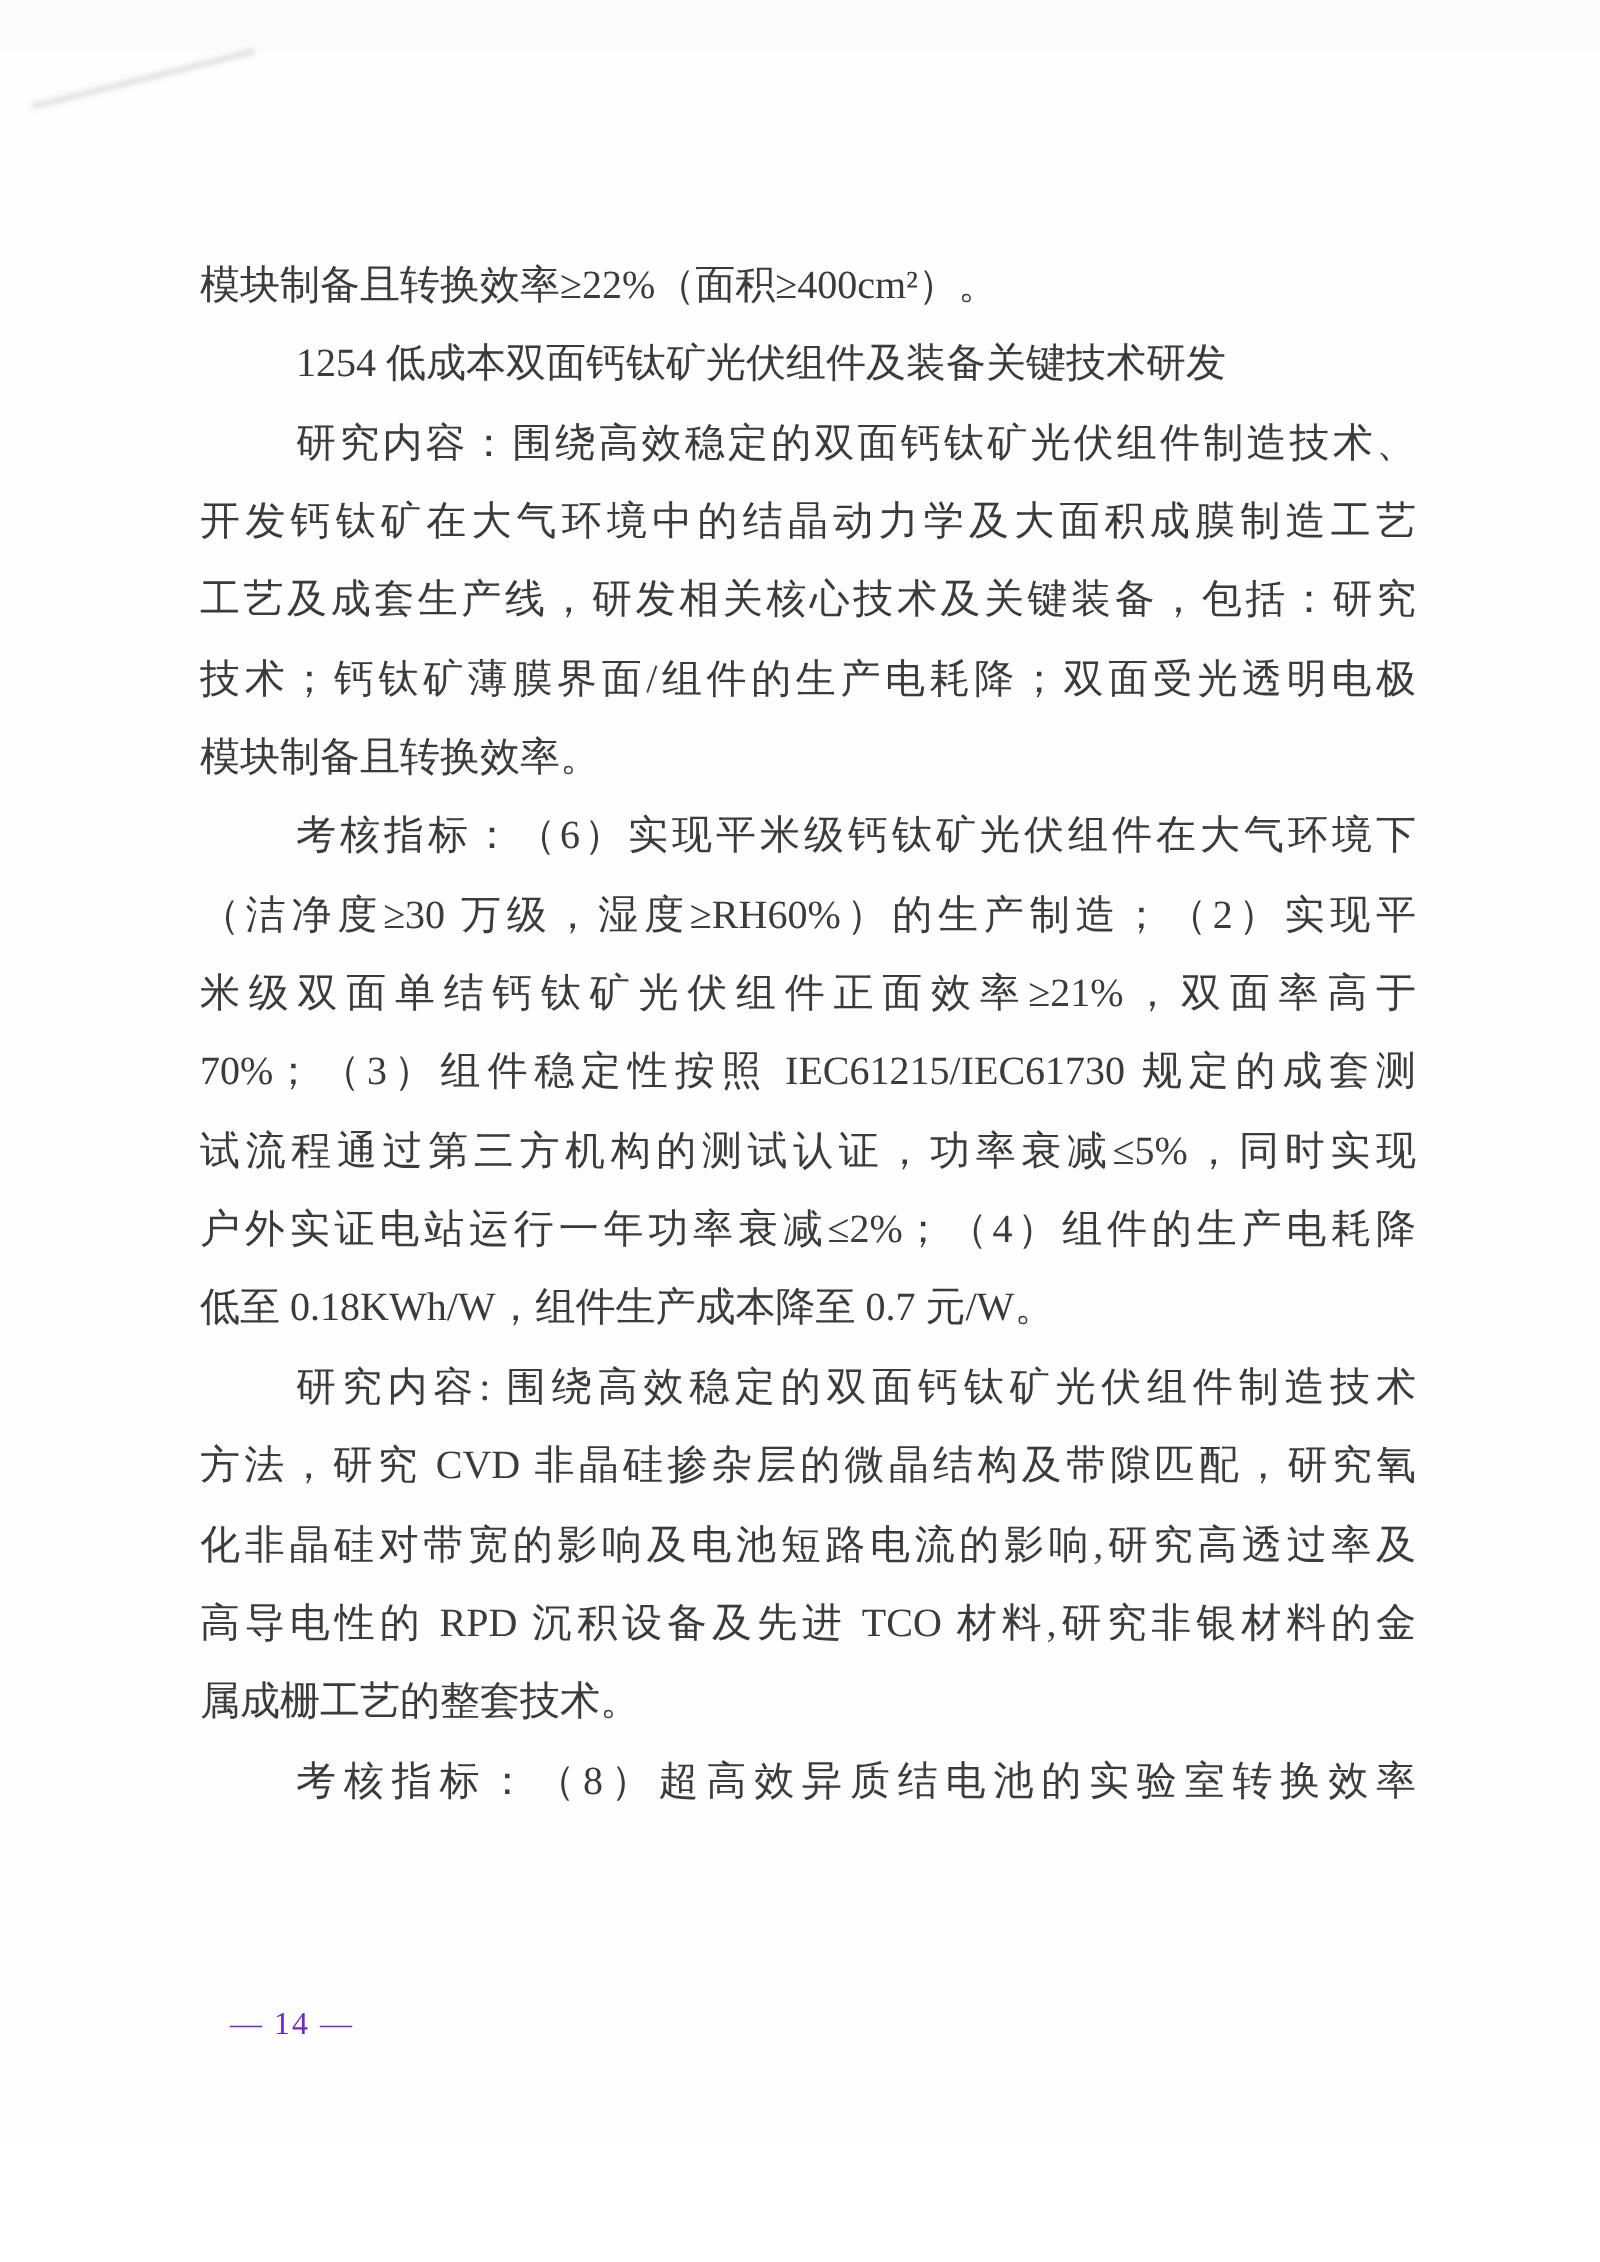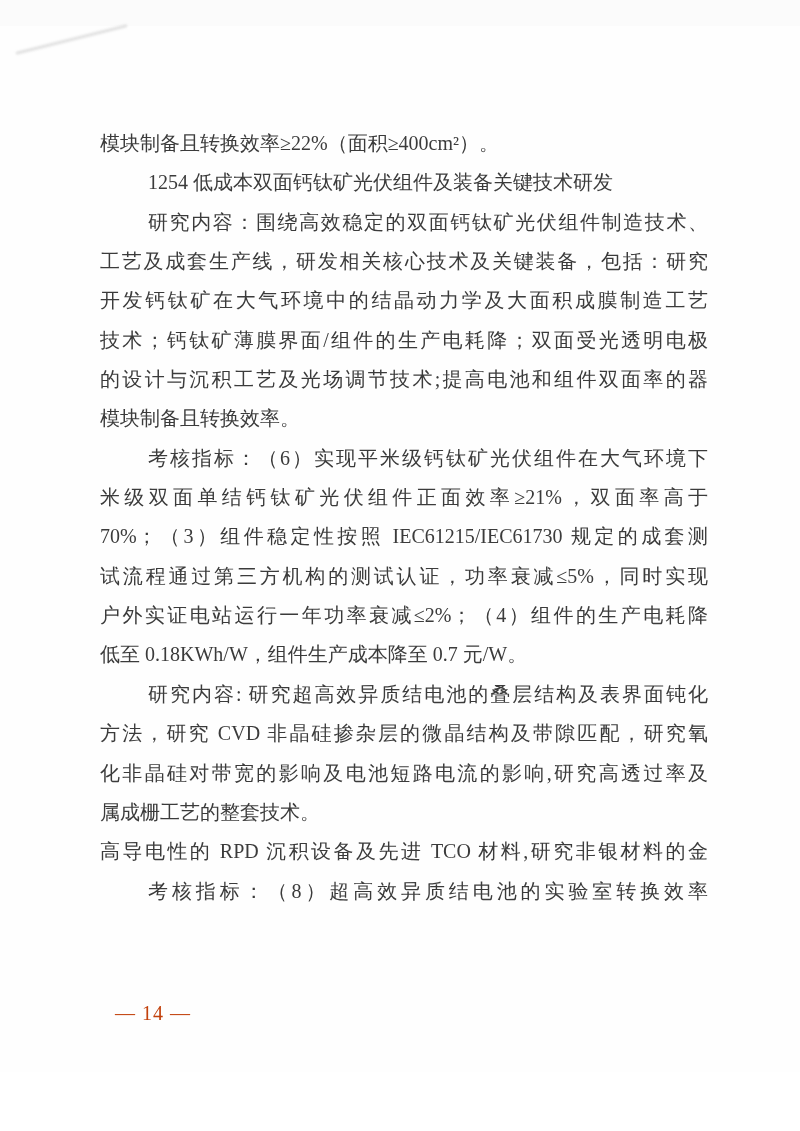--- a/index.html
+++ b/index.html
@@ -60,51 +60,51 @@
     text-align: left;
     text-align-last: left;
   }
   .line.indent {
     text-indent: 48px;
   }
   .page-number {
     position: absolute;
     left: 115px;
     top: 1001px;
-    font-size: 20px;
+    font-size: 16px;
     line-height: 24px;
     letter-spacing: 1px;
-    color: #c2410c;
+    color: #6d28d9;
   }
 </style>
 </head>
 <body>
 
 <div class="page">
   <div class="scan-band-1"></div>
   <div class="scan-band-2"></div>
   <div class="smudge"></div>
 
   <div class="content">
       <div class="line endline">模块制备且转换效率≥22%（面积≥400cm²）。</div>
       <div class="line indent endline">1254 低成本双面钙钛矿光伏组件及装备关键技术研发</div>
       <div class="line indent">研究内容：围绕高效稳定的双面钙钛矿光伏组件制造技术、</div>
+      <div class="line">开发钙钛矿在大气环境中的结晶动力学及大面积成膜制造工艺</div>
       <div class="line">工艺及成套生产线，研发相关核心技术及关键装备，包括：研究</div>
-      <div class="line">开发钙钛矿在大气环境中的结晶动力学及大面积成膜制造工艺</div>
       <div class="line">技术；钙钛矿薄膜界面/组件的生产电耗降；双面受光透明电极</div>
-      <div class="line">的设计与沉积工艺及光场调节技术;提高电池和组件双面率的器</div>
       <div class="line endline">模块制备且转换效率。</div>
       <div class="line indent">考核指标：（6）实现平米级钙钛矿光伏组件在大气环境下</div>
+      <div class="line">（洁净度≥30 万级，湿度≥RH60%）的生产制造；（2）实现平</div>
       <div class="line">米级双面单结钙钛矿光伏组件正面效率≥21%，双面率高于</div>
       <div class="line">70%；（3）组件稳定性按照 IEC61215/IEC61730 规定的成套测</div>
       <div class="line">试流程通过第三方机构的测试认证，功率衰减≤5%，同时实现</div>
       <div class="line">户外实证电站运行一年功率衰减≤2%；（4）组件的生产电耗降</div>
       <div class="line endline">低至 0.18KWh/W，组件生产成本降至 0.7 元/W。</div>
-      <div class="line indent">研究内容: 研究超高效异质结电池的叠层结构及表界面钝化</div>
+      <div class="line indent">研究内容: 围绕高效稳定的双面钙钛矿光伏组件制造技术</div>
       <div class="line">方法，研究 CVD 非晶硅掺杂层的微晶结构及带隙匹配，研究氧</div>
       <div class="line">化非晶硅对带宽的影响及电池短路电流的影响,研究高透过率及</div>
+      <div class="line">高导电性的 RPD 沉积设备及先进 TCO 材料,研究非银材料的金</div>
       <div class="line endline">属成栅工艺的整套技术。</div>
-      <div class="line">高导电性的 RPD 沉积设备及先进 TCO 材料,研究非银材料的金</div>
       <div class="line indent">考核指标：（8）超高效异质结电池的实验室转换效率</div>
     </div>
 
   <div class="page-number">— 14 —</div>
 </div>
 
 </body></html>

